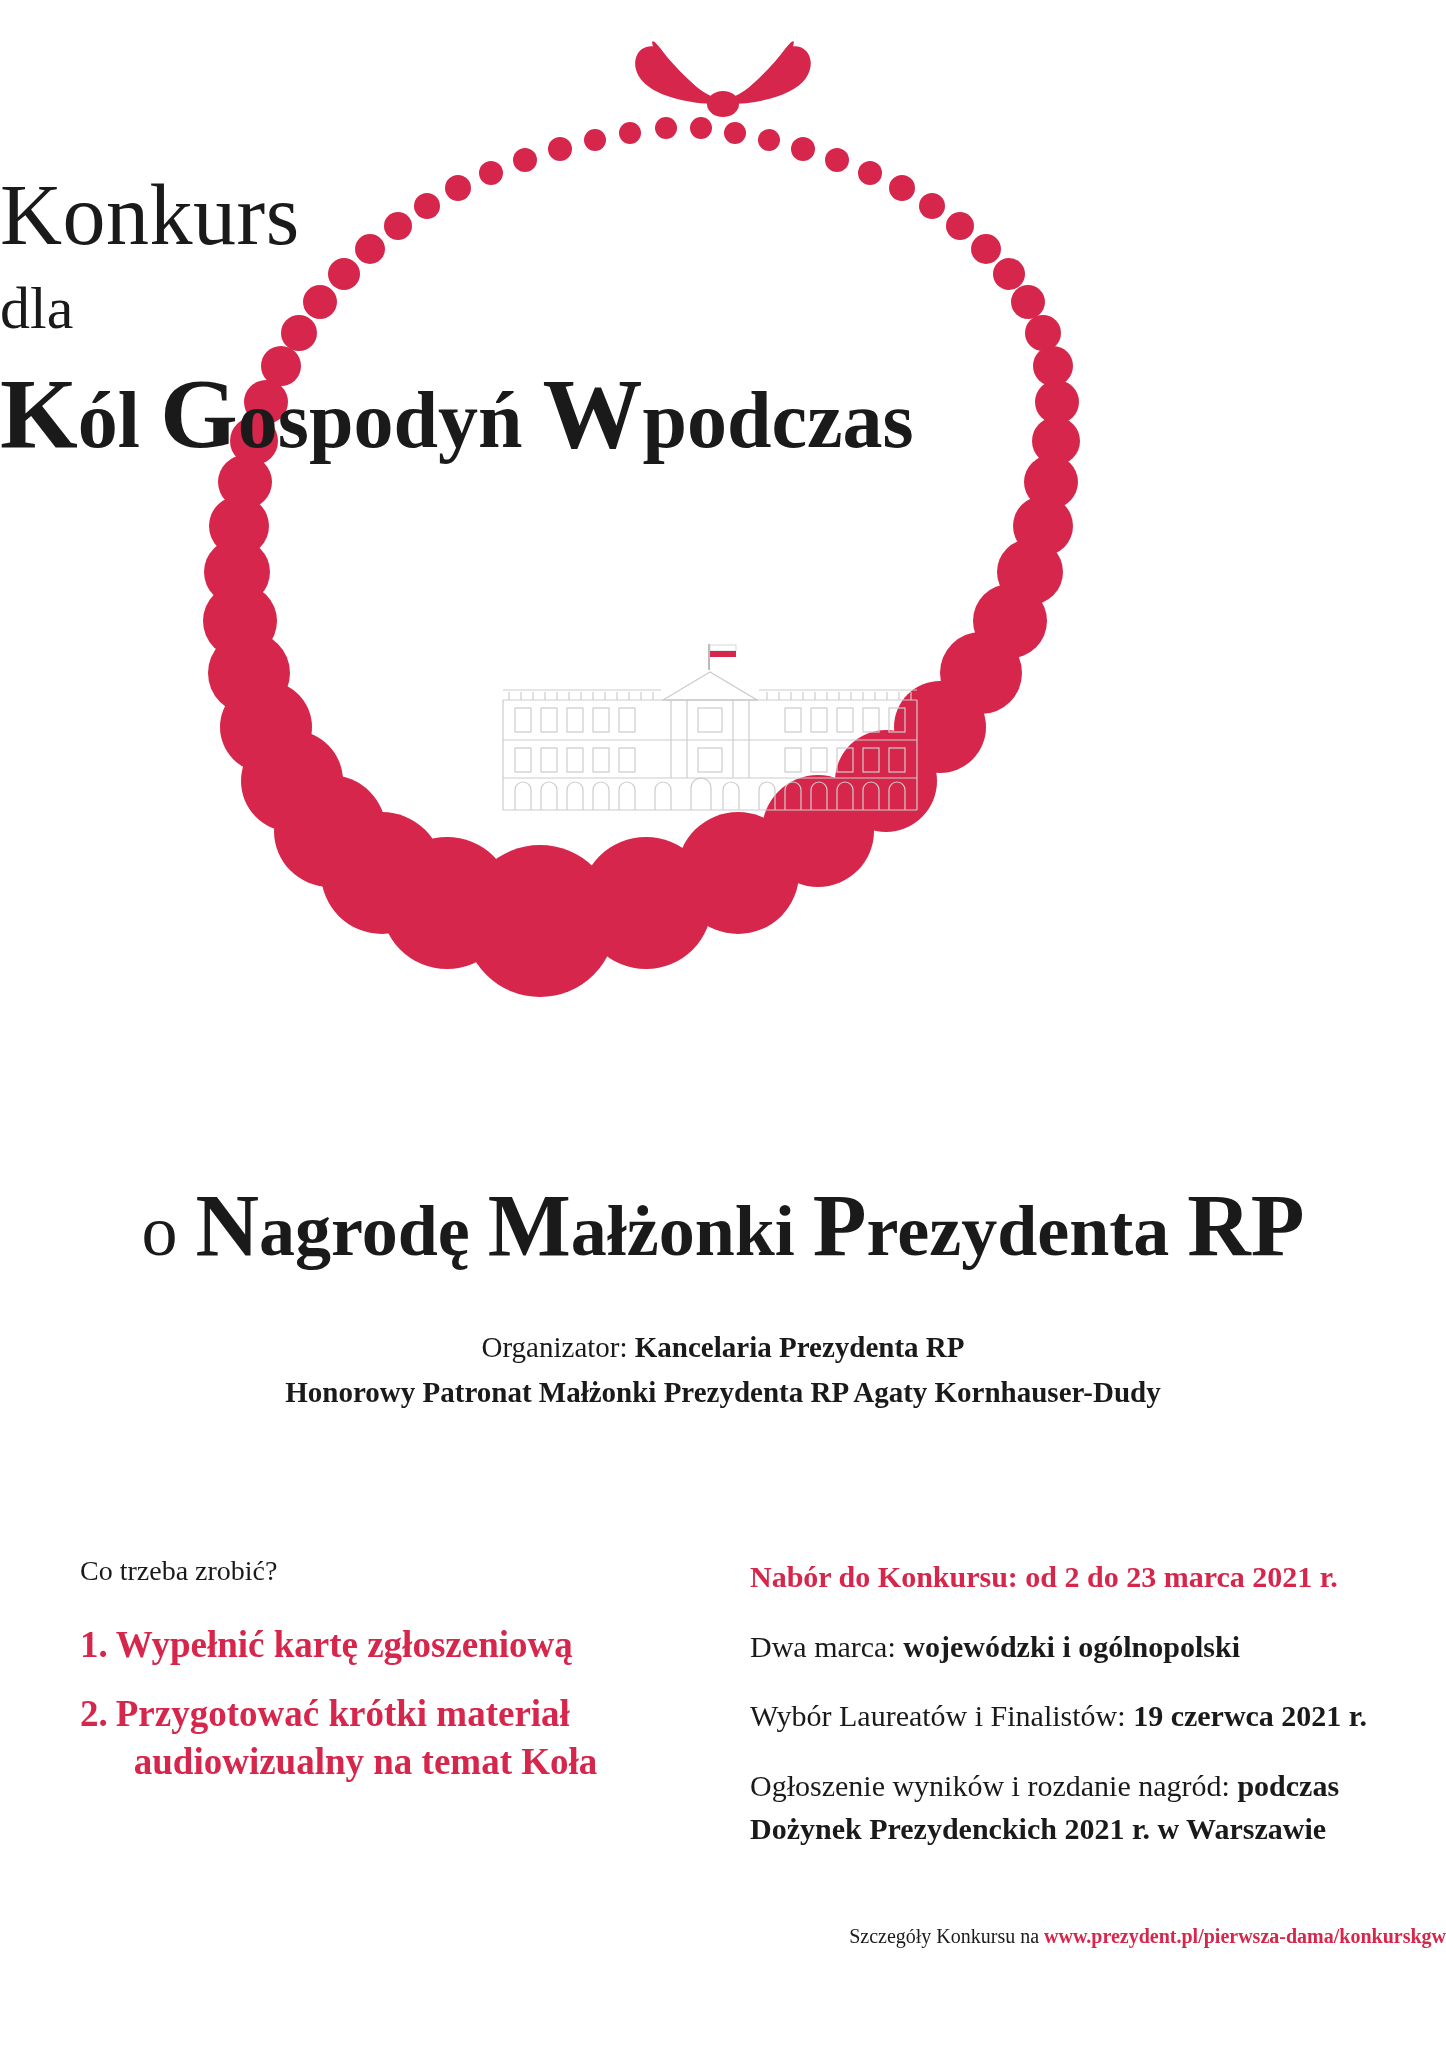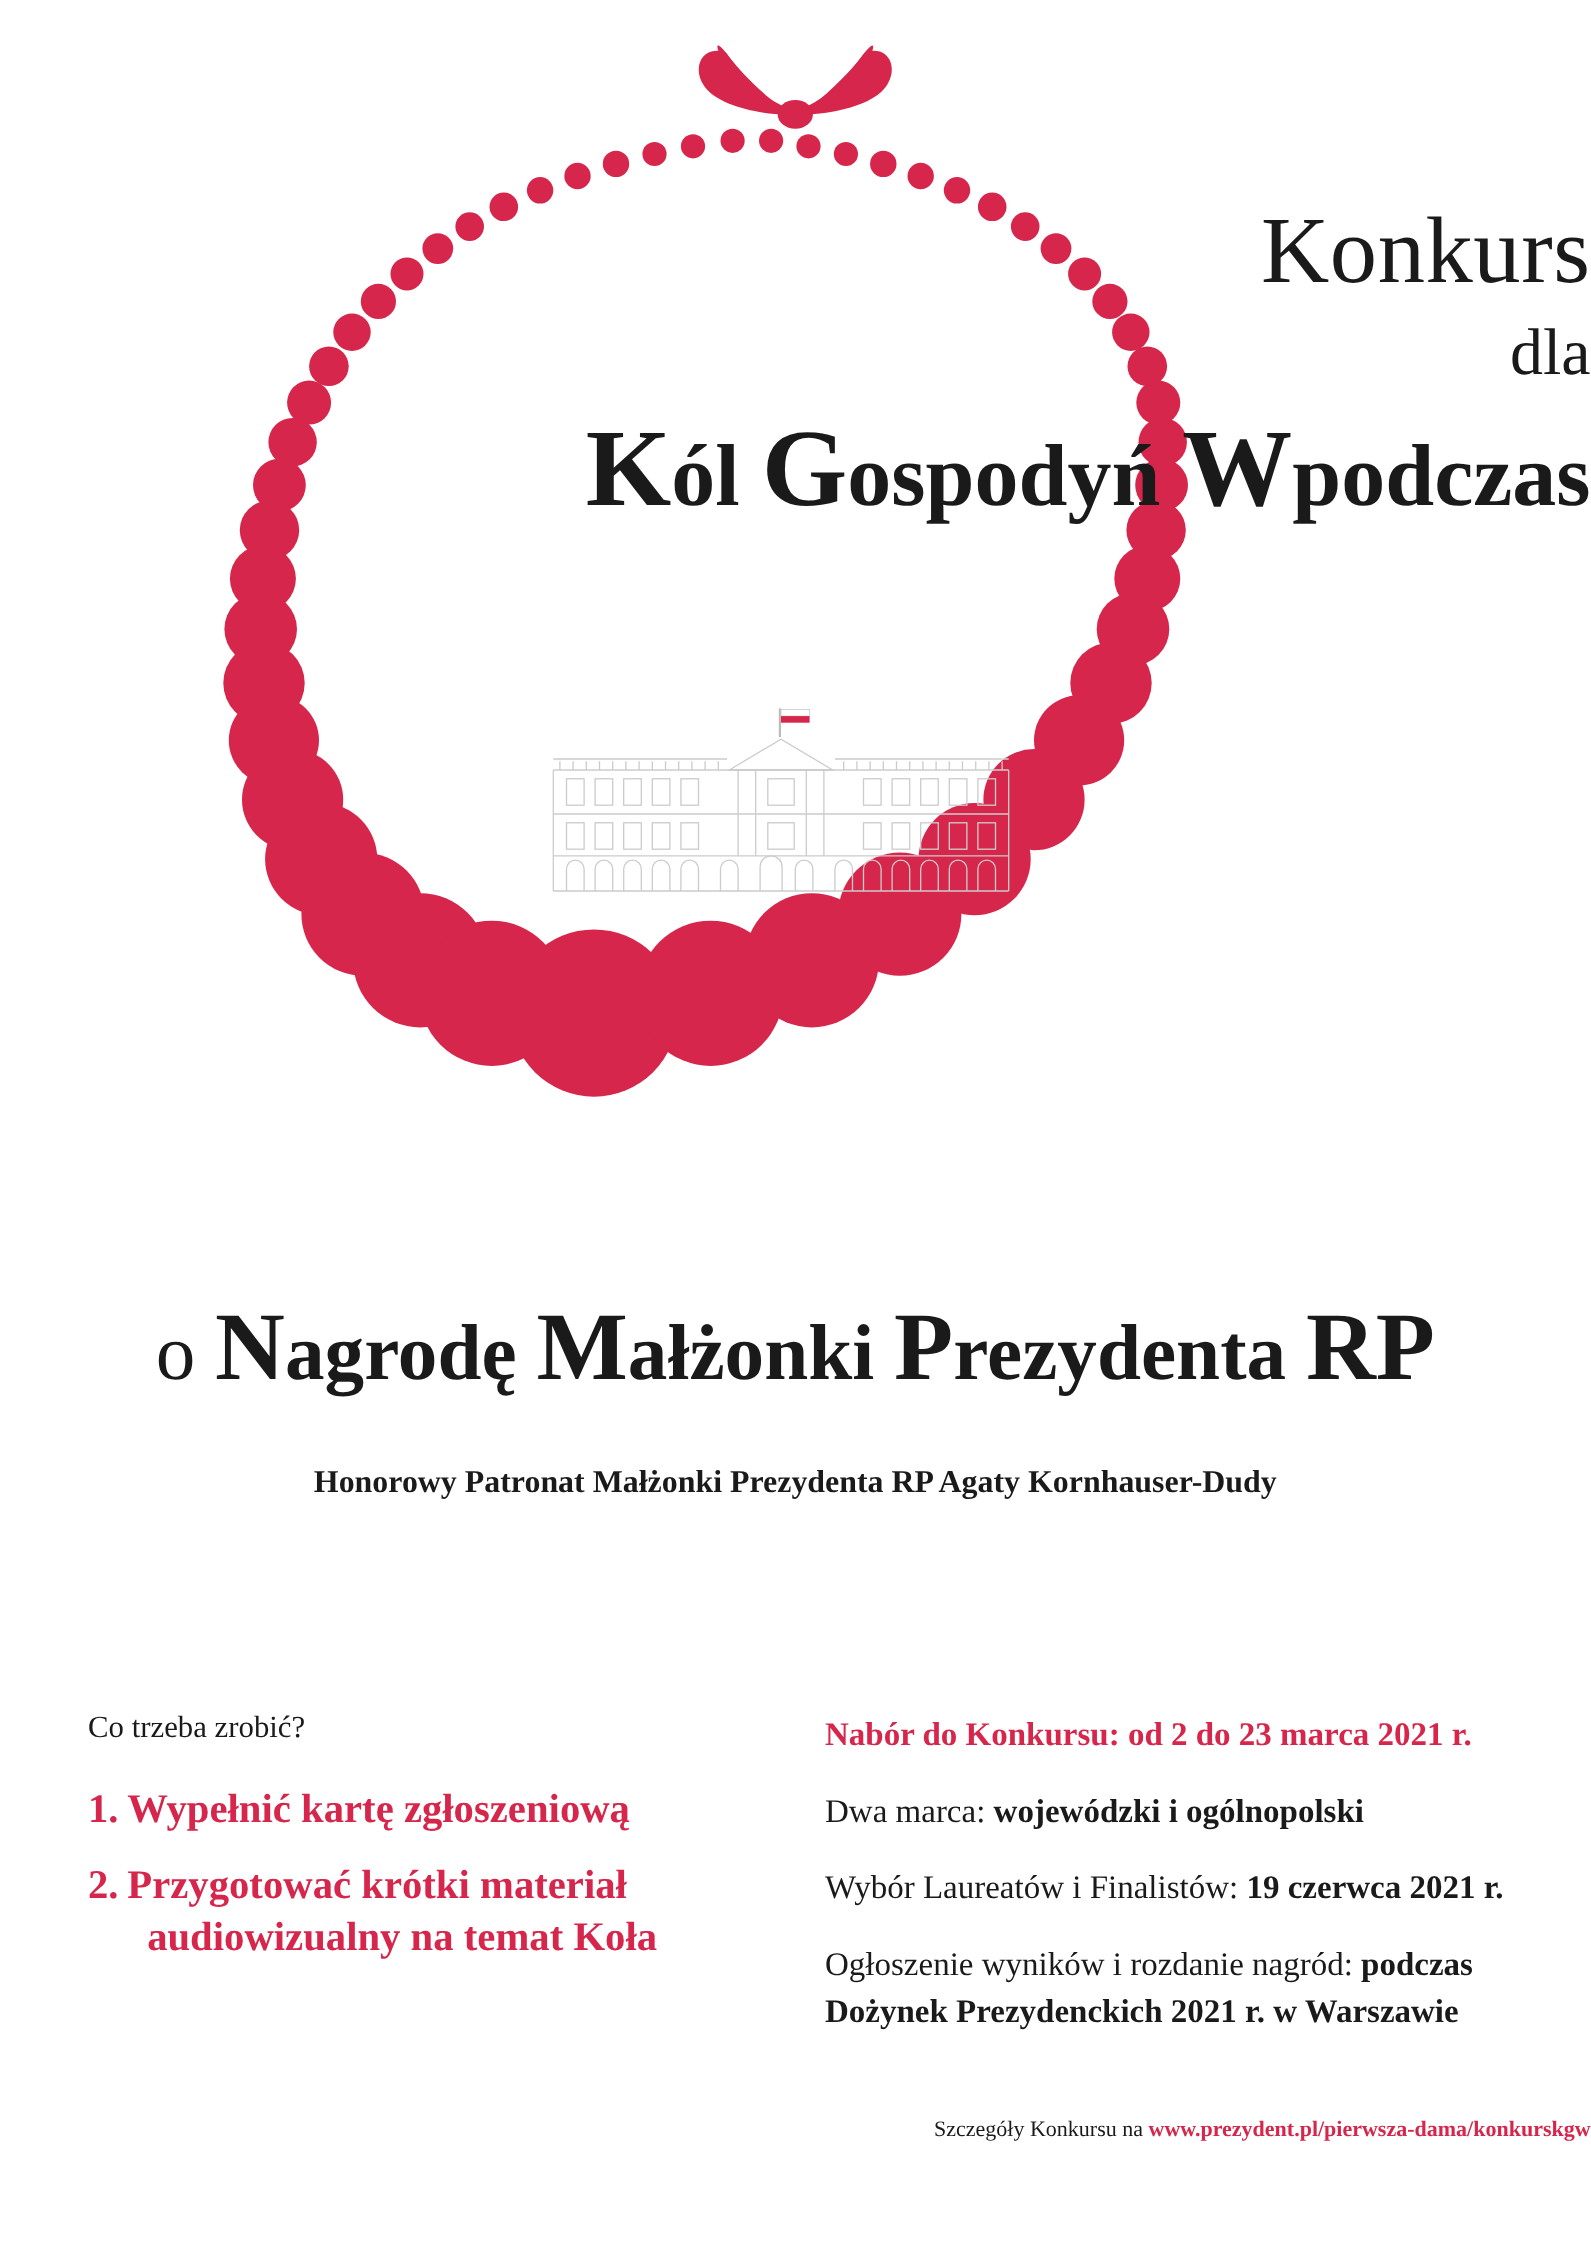--- a/index.html
+++ b/index.html
@@ -27,23 +27,23 @@
   #necklace-svg {
     position: absolute;
     left: 0;
     top: 0;
   }
 
   
   #headline-block {
     position: absolute;
     left: 0;
-    top: 182px;
-    width: 1446px;
-    text-align: right;
+    top: 170px;
+    width: 1446px;
+    text-align: left;
     pointer-events: none;
   }
   #title-konkurs {
     font-size: 86px;
     line-height: 1.05;
     letter-spacing: 0.5px;
     font-weight: 400;
   }
   #title-dla {
     font-size: 60px;
@@ -317,20 +317,23 @@
     </svg>
   </div>
 </div>
 
 <div id="subtitle-line">
   <span class="small">o </span><span class="cap">N</span><span>agrodę </span><span class="cap">M</span><span>ałżonki </span><span class="cap">P</span><span>rezydenta </span><span class="cap">RP</span>
 </div>
 
 <div id="organizer-block">
   <div class="org-line">
+    <span>Organizator: </span><b>Kancelaria Prezydenta RP</b>
+  </div>
+  <div class="org-line">
     <b>Honorowy Patronat Małżonki Prezydenta RP Agaty Kornhauser-Dudy</b>
   </div>
 </div>
 
 <div id="info-columns">
 
   <div id="col-left">
     <div id="left-question">Co trzeba zrobić?</div>
 
     <div class="task-item">

